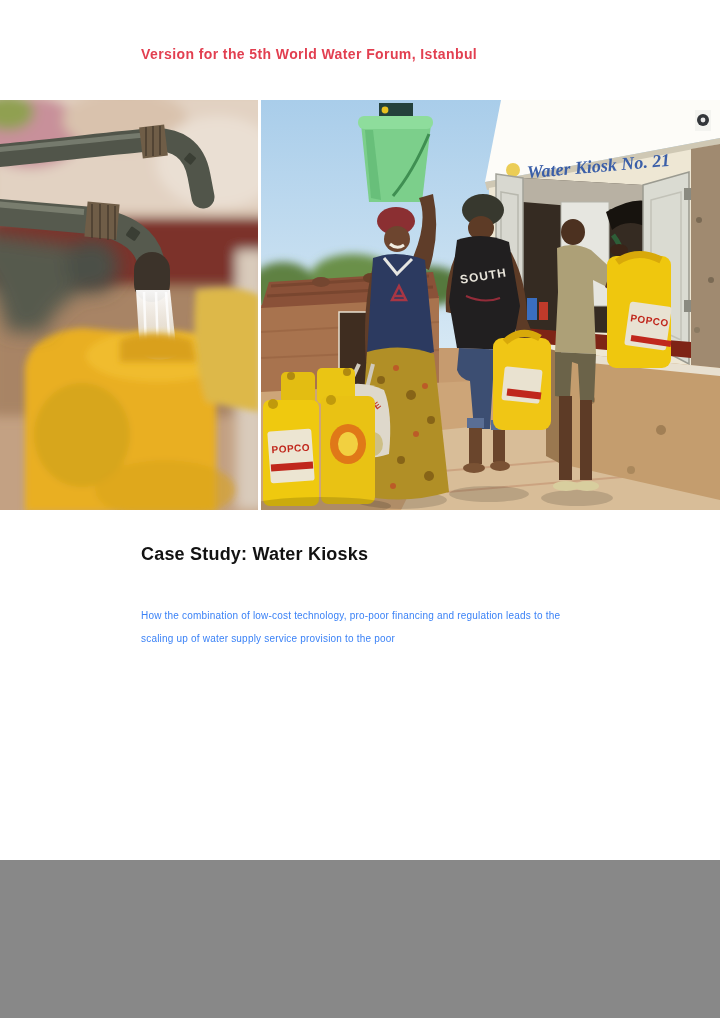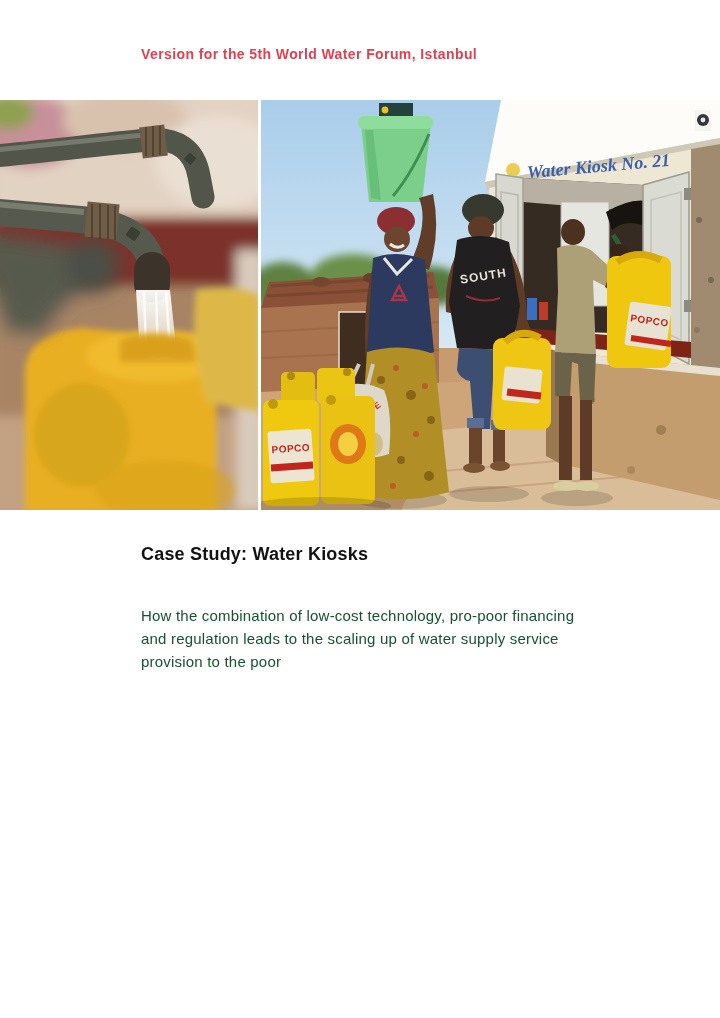--- a/index.html
+++ b/index.html
@@ -1,36 +1,36 @@
 <!DOCTYPE html>
 <html><head>
 <meta charset="utf-8">
 <style>
   html,body{margin:0;padding:0;background:#888;}
   .page{
-    position:relative;width:720px;height:1018px;background:#ffffff;
+    position:relative;width:720px;height:860px;background:#ffffff;
     margin:0 auto;overflow:hidden;
     font-family:"Liberation Sans",sans-serif;
   }
   .header-note{
     position:absolute;left:141px;top:46px;
     font-size:14px;font-weight:600;letter-spacing:.4px;
     color:#e23f50;white-space:nowrap;
   }
   .photo-strip{position:absolute;left:0;top:100px;width:720px;height:410px;}
   .photo-left{position:absolute;left:0;top:0;width:258px;height:410px;overflow:hidden;}
   .photo-right{position:absolute;left:261px;top:0;width:459px;height:410px;overflow:hidden;}
   .photo-left svg,.photo-right svg{display:block;width:100%;height:100%;}
   .doc-title{
     position:absolute;left:141px;top:544px;
     font-size:18px;font-weight:700;letter-spacing:.2px;color:#121212;
   }
   .doc-subtitle{
     position:absolute;left:141px;top:604px;width:452px;
-    font-size:15px;line-height:23px;letter-spacing:.2px;color:#14532d;
+    font-size:10px;line-height:23px;letter-spacing:.2px;color:#3b82f6;
   }
   .footer{position:absolute;left:0;top:900px;width:720px;height:110px;}
 </style>
 </head>
 <body>
 
 <div class="page">
 
   <div class="header-note">Version for the 5th World Water Forum, Istanbul</div>
 

